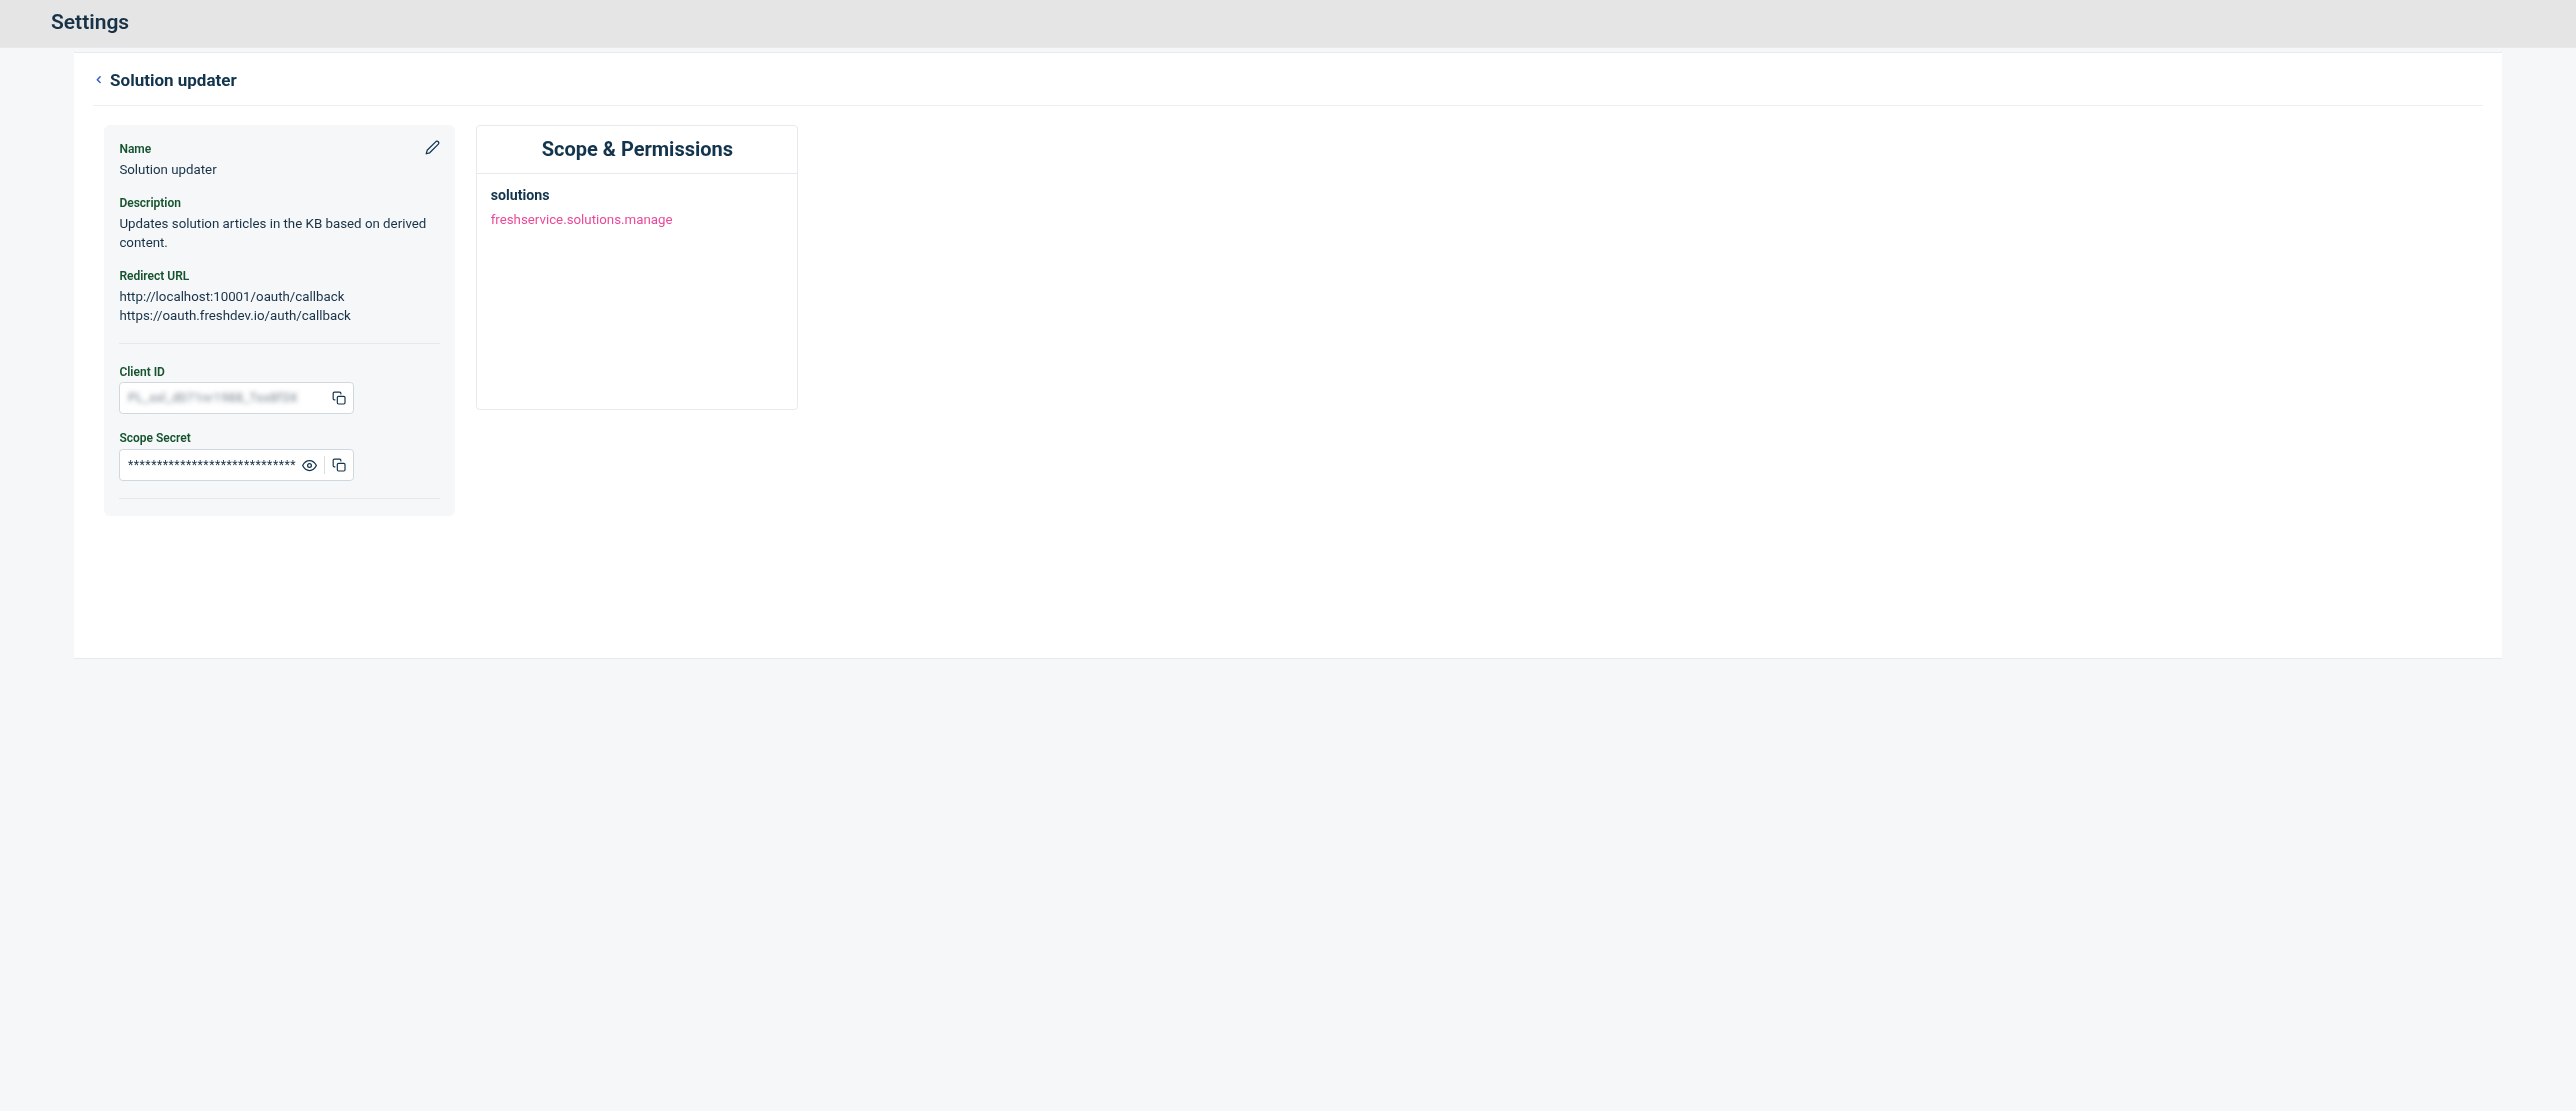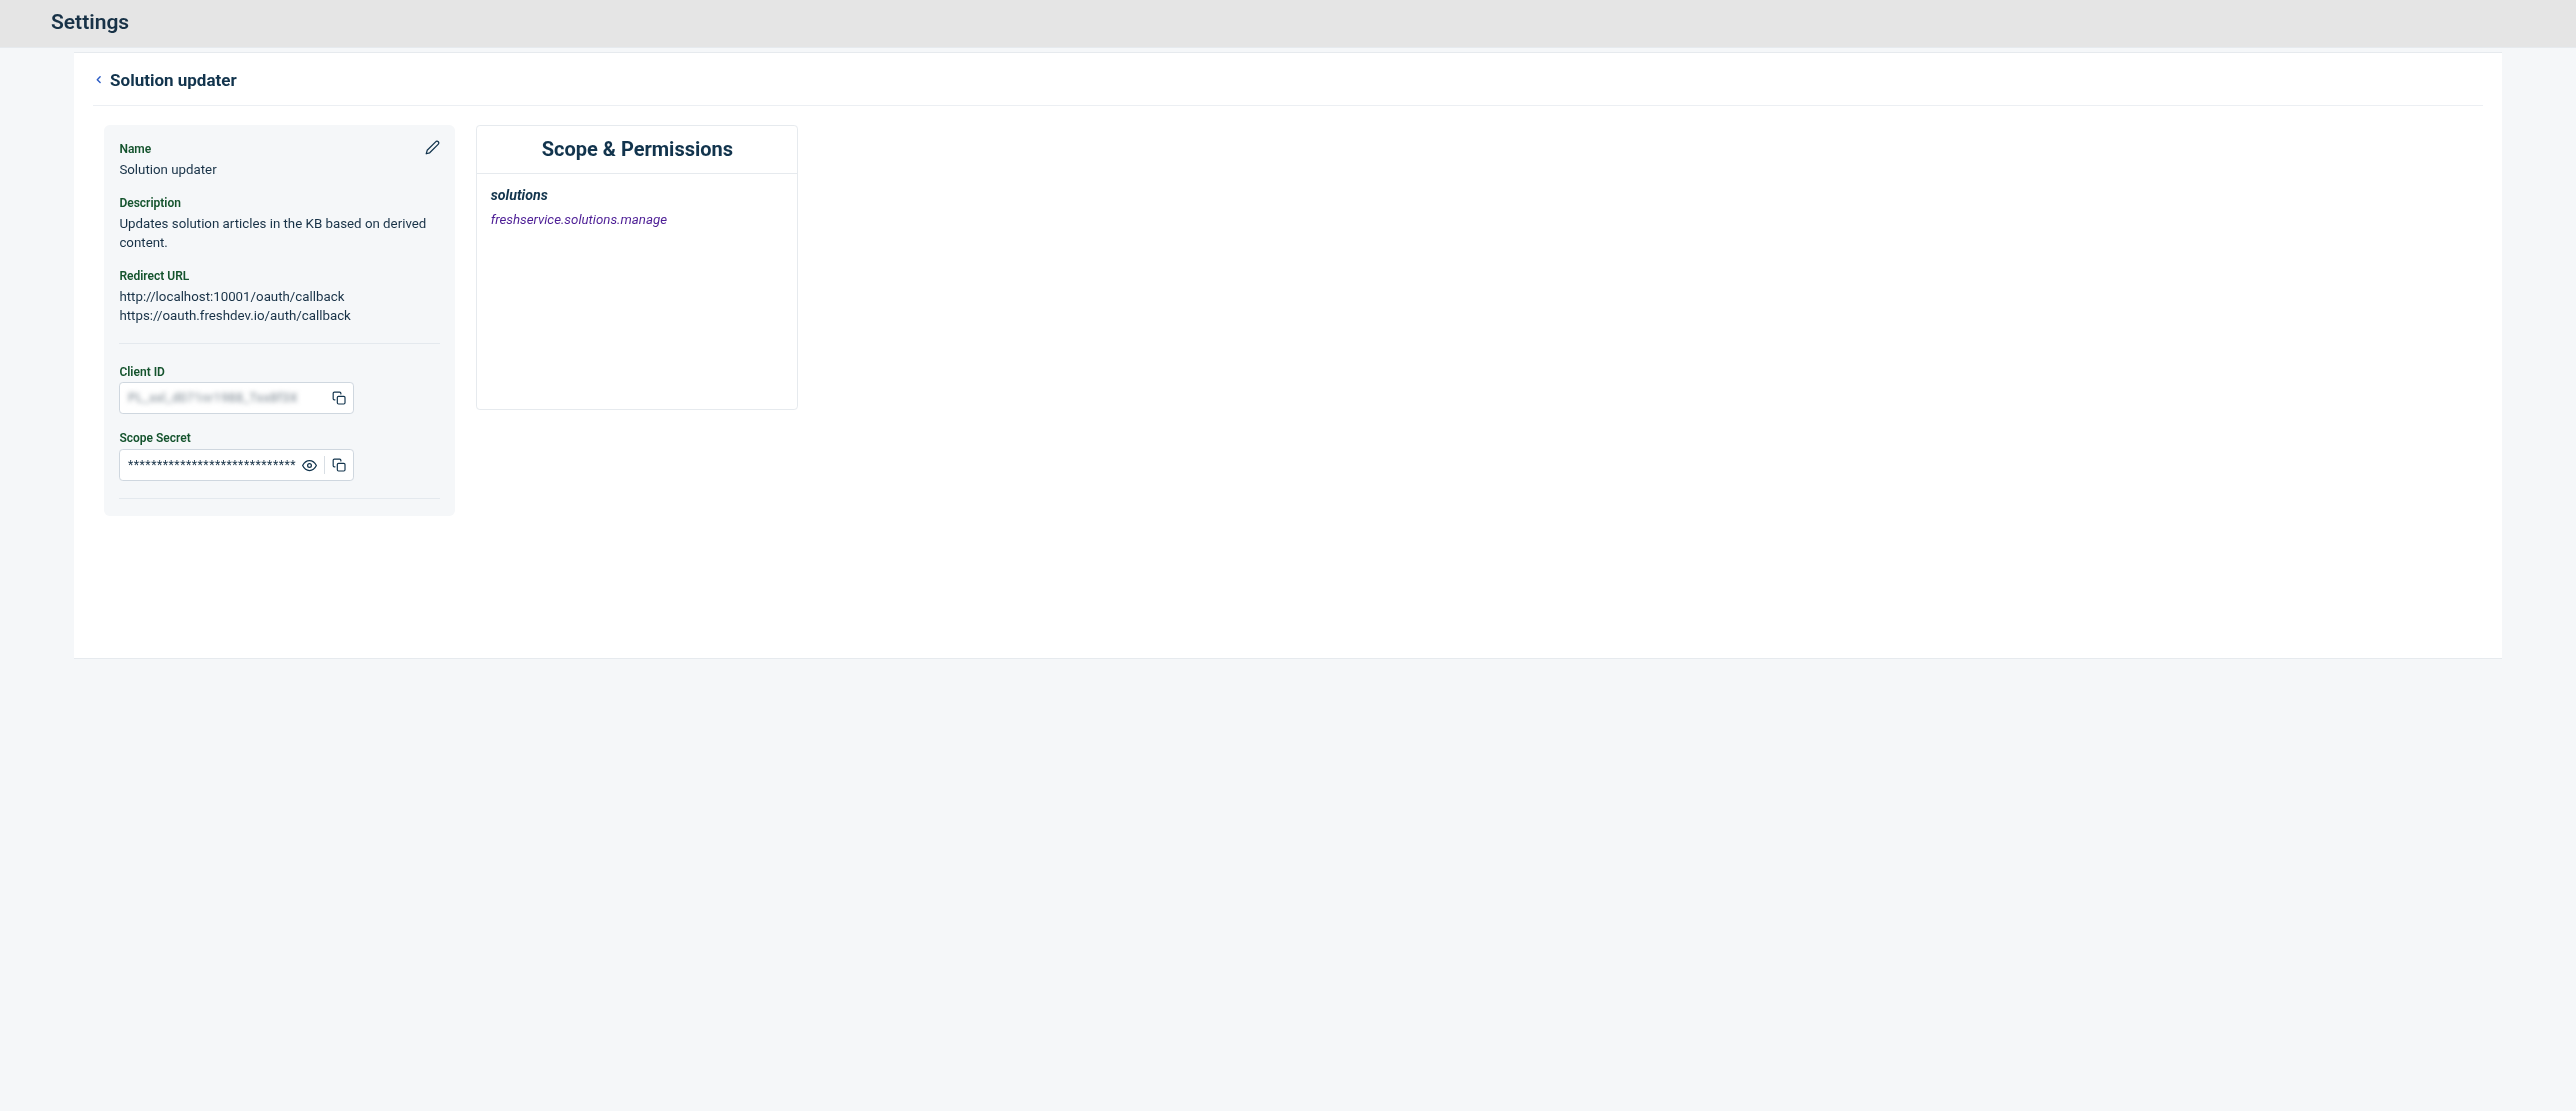--- a/index.html
+++ b/index.html
@@ -145,31 +145,30 @@
   .right-panel .hdr {
     padding: 11.4px 13.3px;
     border-bottom: 0.9px solid #e6eaee;
     font-size: 20px;
     font-weight: 700;
     color: #12344d;
     text-align: center;
   }
   .right-panel .body {
     padding: 13.3px;
-    font-style: italic;
   }
   .scope-group {
     font-size: 14.2px;
     font-weight: 700;
     color: #12344d;
     margin-bottom: 9.5px;
   }
   .scope-item {
     font-size: 13.3px;
-    color: #4c1d95;
+    color: #ec4899;
   }
   svg { display: block; }
 </style>
 </head>
 <body>
 
 <div class="topbar">
   <h1>Settings</h1>
 </div>
 

